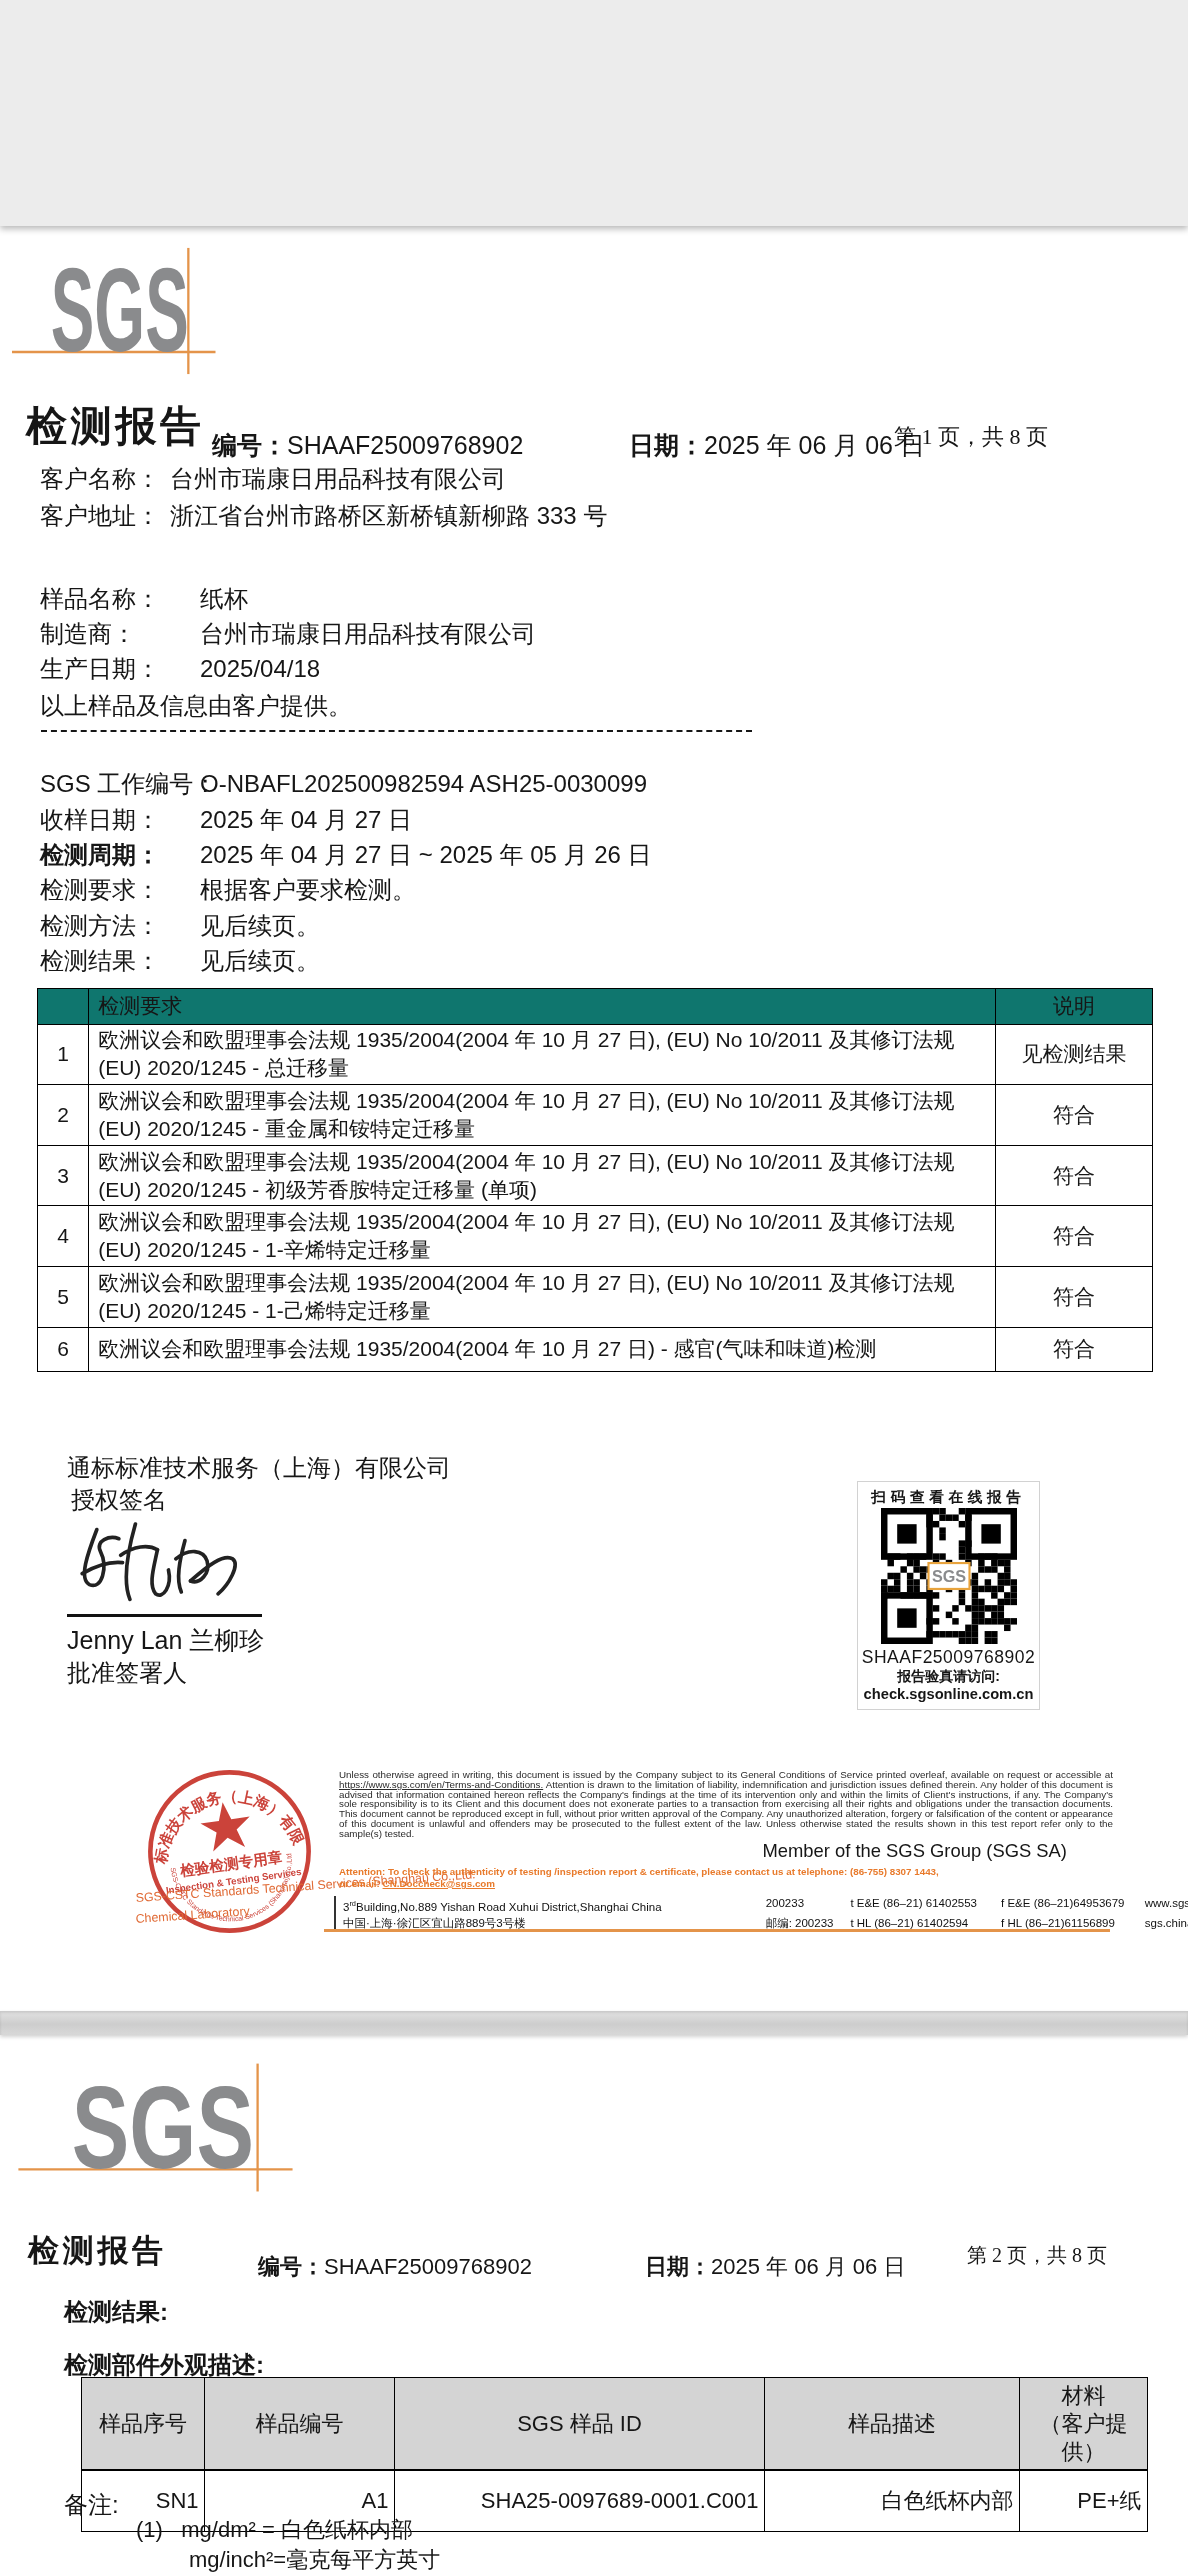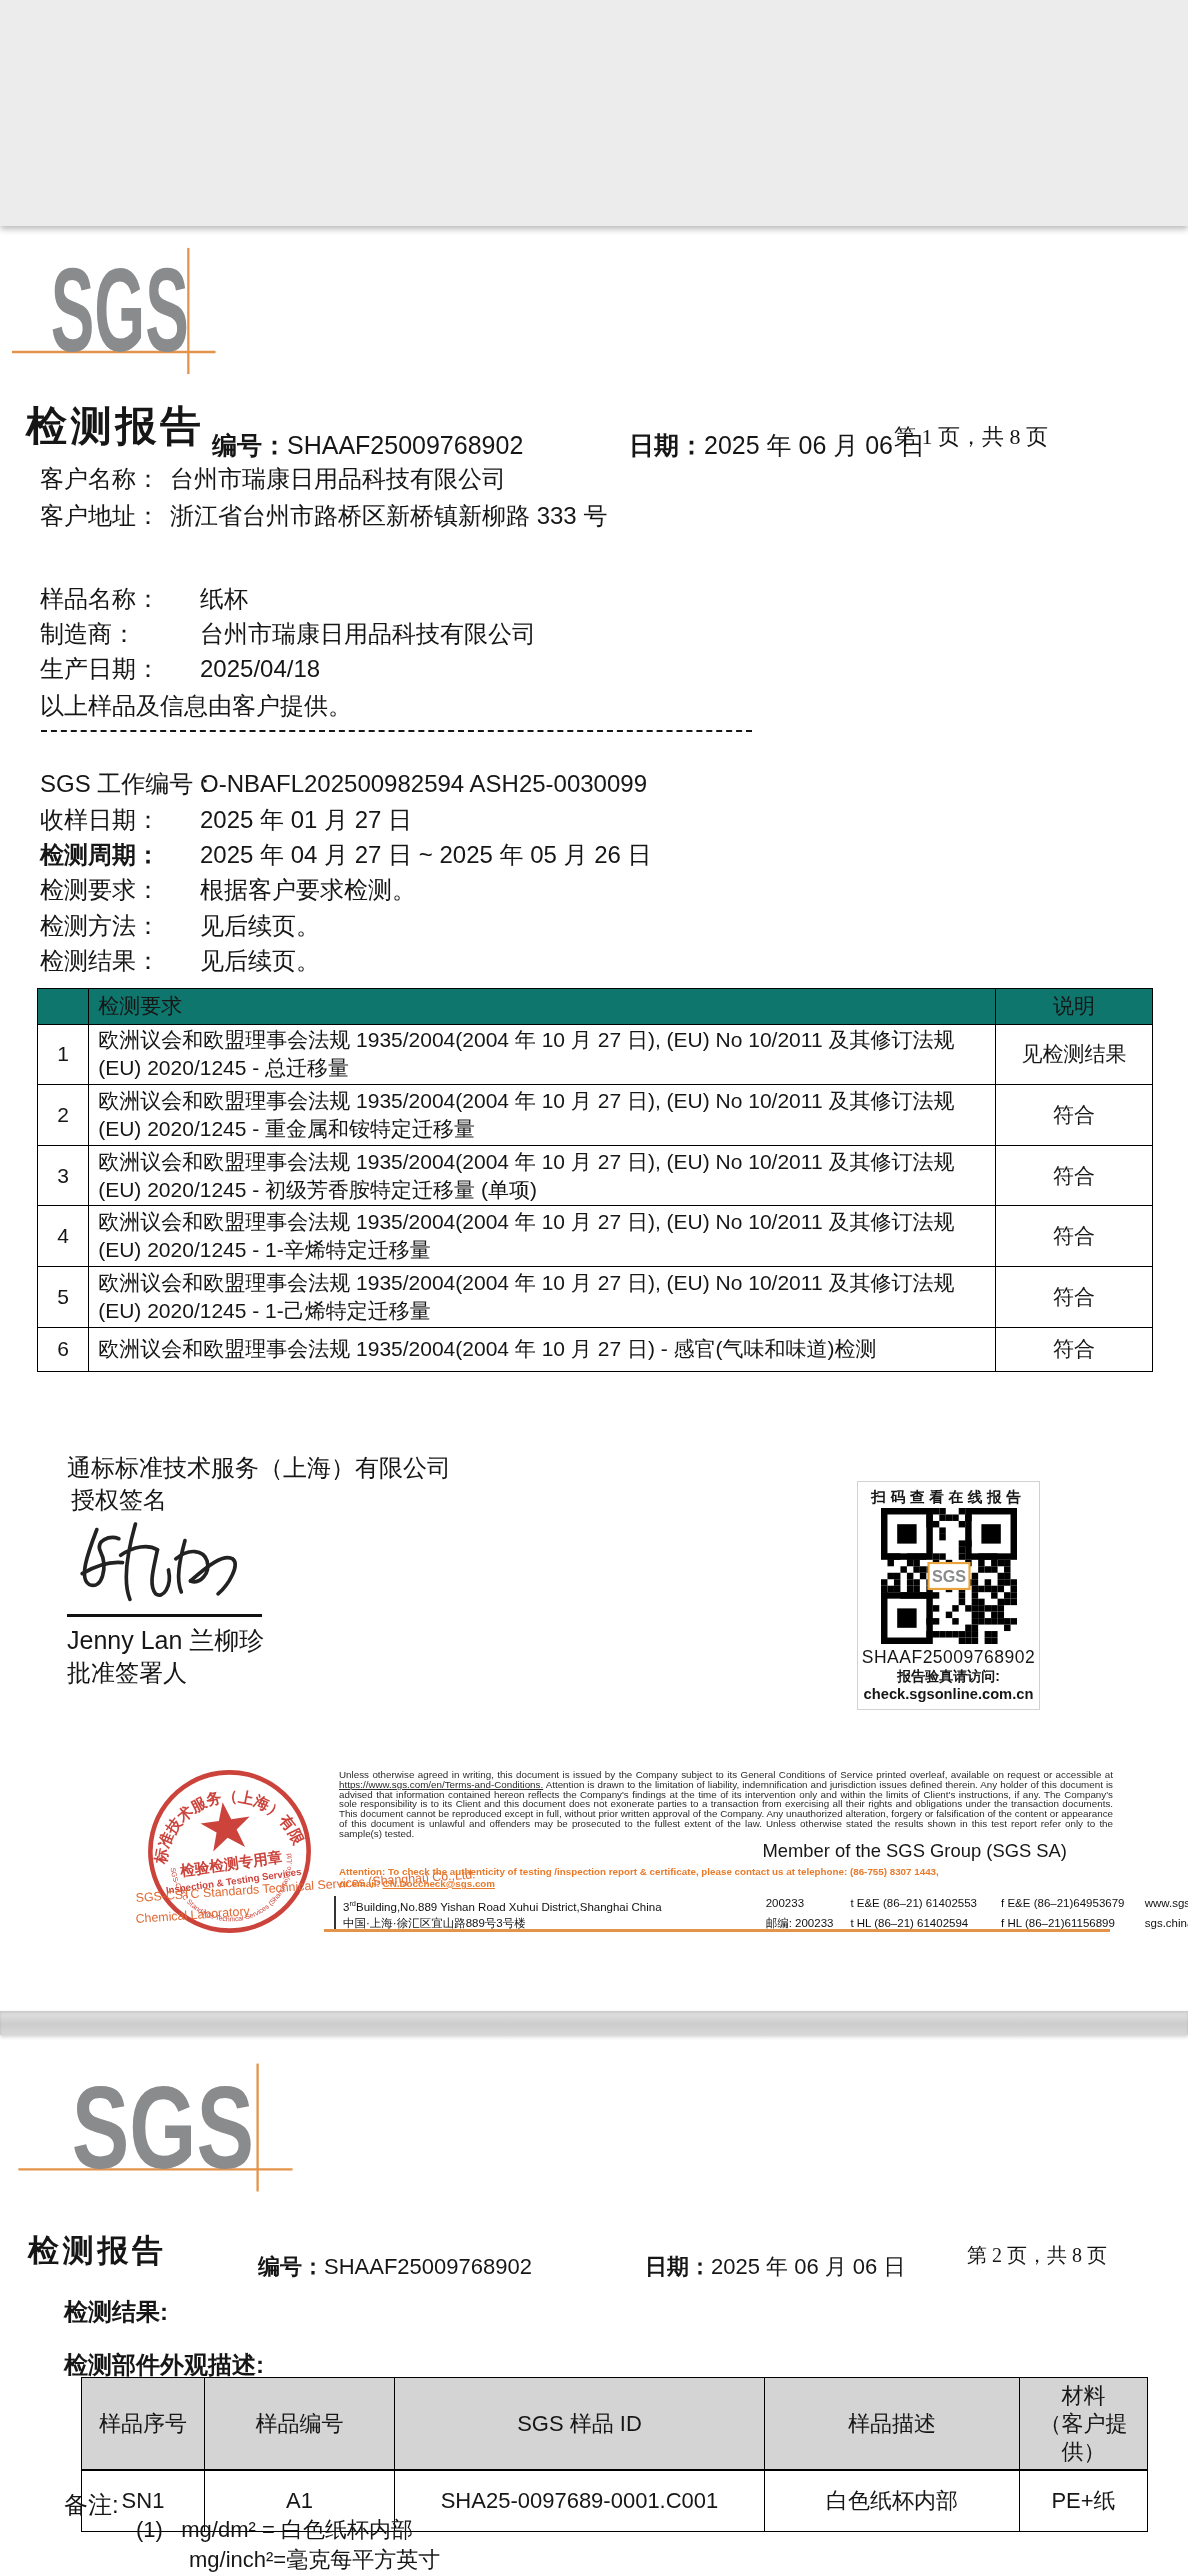--- a/index.html
+++ b/index.html
@@ -19,21 +19,21 @@
   .dashes{height:0;border-top:2.8px dashed #161616;}
   table{border-collapse:collapse;table-layout:fixed;}
   .t1{font-size:21px;}
   .t1 td,.t1 th{border:1.4px solid #000;vertical-align:middle;padding:1.8px 9.2px;line-height:28px;}
   .t1 th{background:#0f766e;font-weight:normal;height:31px;}
   .t1 .c{text-align:center;padding:1.8px 3.7px;}
   .t1 .req{text-align:left;}
   .t2{font-size:22px;}
   .t2 td,.t2 th{border:1.8px solid #000;text-align:center;vertical-align:middle;line-height:28px;padding:3.7px 5.5px;}
   .t2 th{background:#d4d4d4;font-weight:normal;height:61px;white-space:pre-line;border-bottom:2.8px double #000;}
-  .t2 td{height:52px;}
+  .t2 td{height:52px;text-align:right;}
   .legal{font-size:9.8px;line-height:9.8px;text-align:justify;color:#2b2b2b;}
   .orange{color:#e87a2b;}
   .attn{font-size:9.8px;line-height:12px;font-weight:bold;}
   .addr{display:grid;grid-template-columns:419px 81px 147px 140px auto;column-gap:3.7px;
         font-size:11.5px;line-height:15.7px;color:#111;white-space:nowrap;}
   .member{font-size:18.4px;}
   .qrbox{border:0.9px solid #d2d2d2;text-align:center;}
   .qrtitle{font-size:14.7px;letter-spacing:4.6px;font-weight:bold;margin-top:5.5px;}
   .qrno{font-size:17.5px;letter-spacing:0.5px;}
   .qrhint{font-size:14px;font-weight:bold;}
@@ -81,21 +81,21 @@
   <div class="abs fld" style="left:40px;top:653px;">
     <span class="lab" style="width:160px;">生产日期：</span><span>2025/04/18</span>
   </div>
   <div class="abs fld" style="left:40px;top:690px;">以上样品及信息由客户提供。</div>
   <div class="abs dashes" style="left:41px;top:730px;width:711px;"></div>
 
   <div class="abs fld" style="left:40px;top:768px;">
     <span class="lab" style="width:160px;">SGS 工作编号：</span><span>O-NBAFL202500982594 ASH25-0030099</span>
   </div>
   <div class="abs fld" style="left:40px;top:804px;">
-    <span class="lab" style="width:160px;">收样日期：</span><span>2025 年 01 月 27 日</span>
+    <span class="lab" style="width:160px;">收样日期：</span><span>2025 年 04 月 27 日</span>
   </div>
   <div class="abs fld" style="left:40px;top:839px;">
     <span class="lab" style="width:160px;font-weight:bold;">检测周期：</span><span>2025 年 04 月 27 日 ~ 2025 年 05 月 26 日</span>
   </div>
   <div class="abs fld" style="left:40px;top:874px;">
     <span class="lab" style="width:160px;">检测要求：</span><span>根据客户要求检测。</span>
   </div>
   <div class="abs fld" style="left:40px;top:910px;">
     <span class="lab" style="width:160px;">检测方法：</span><span>见后续页。</span>
   </div>

